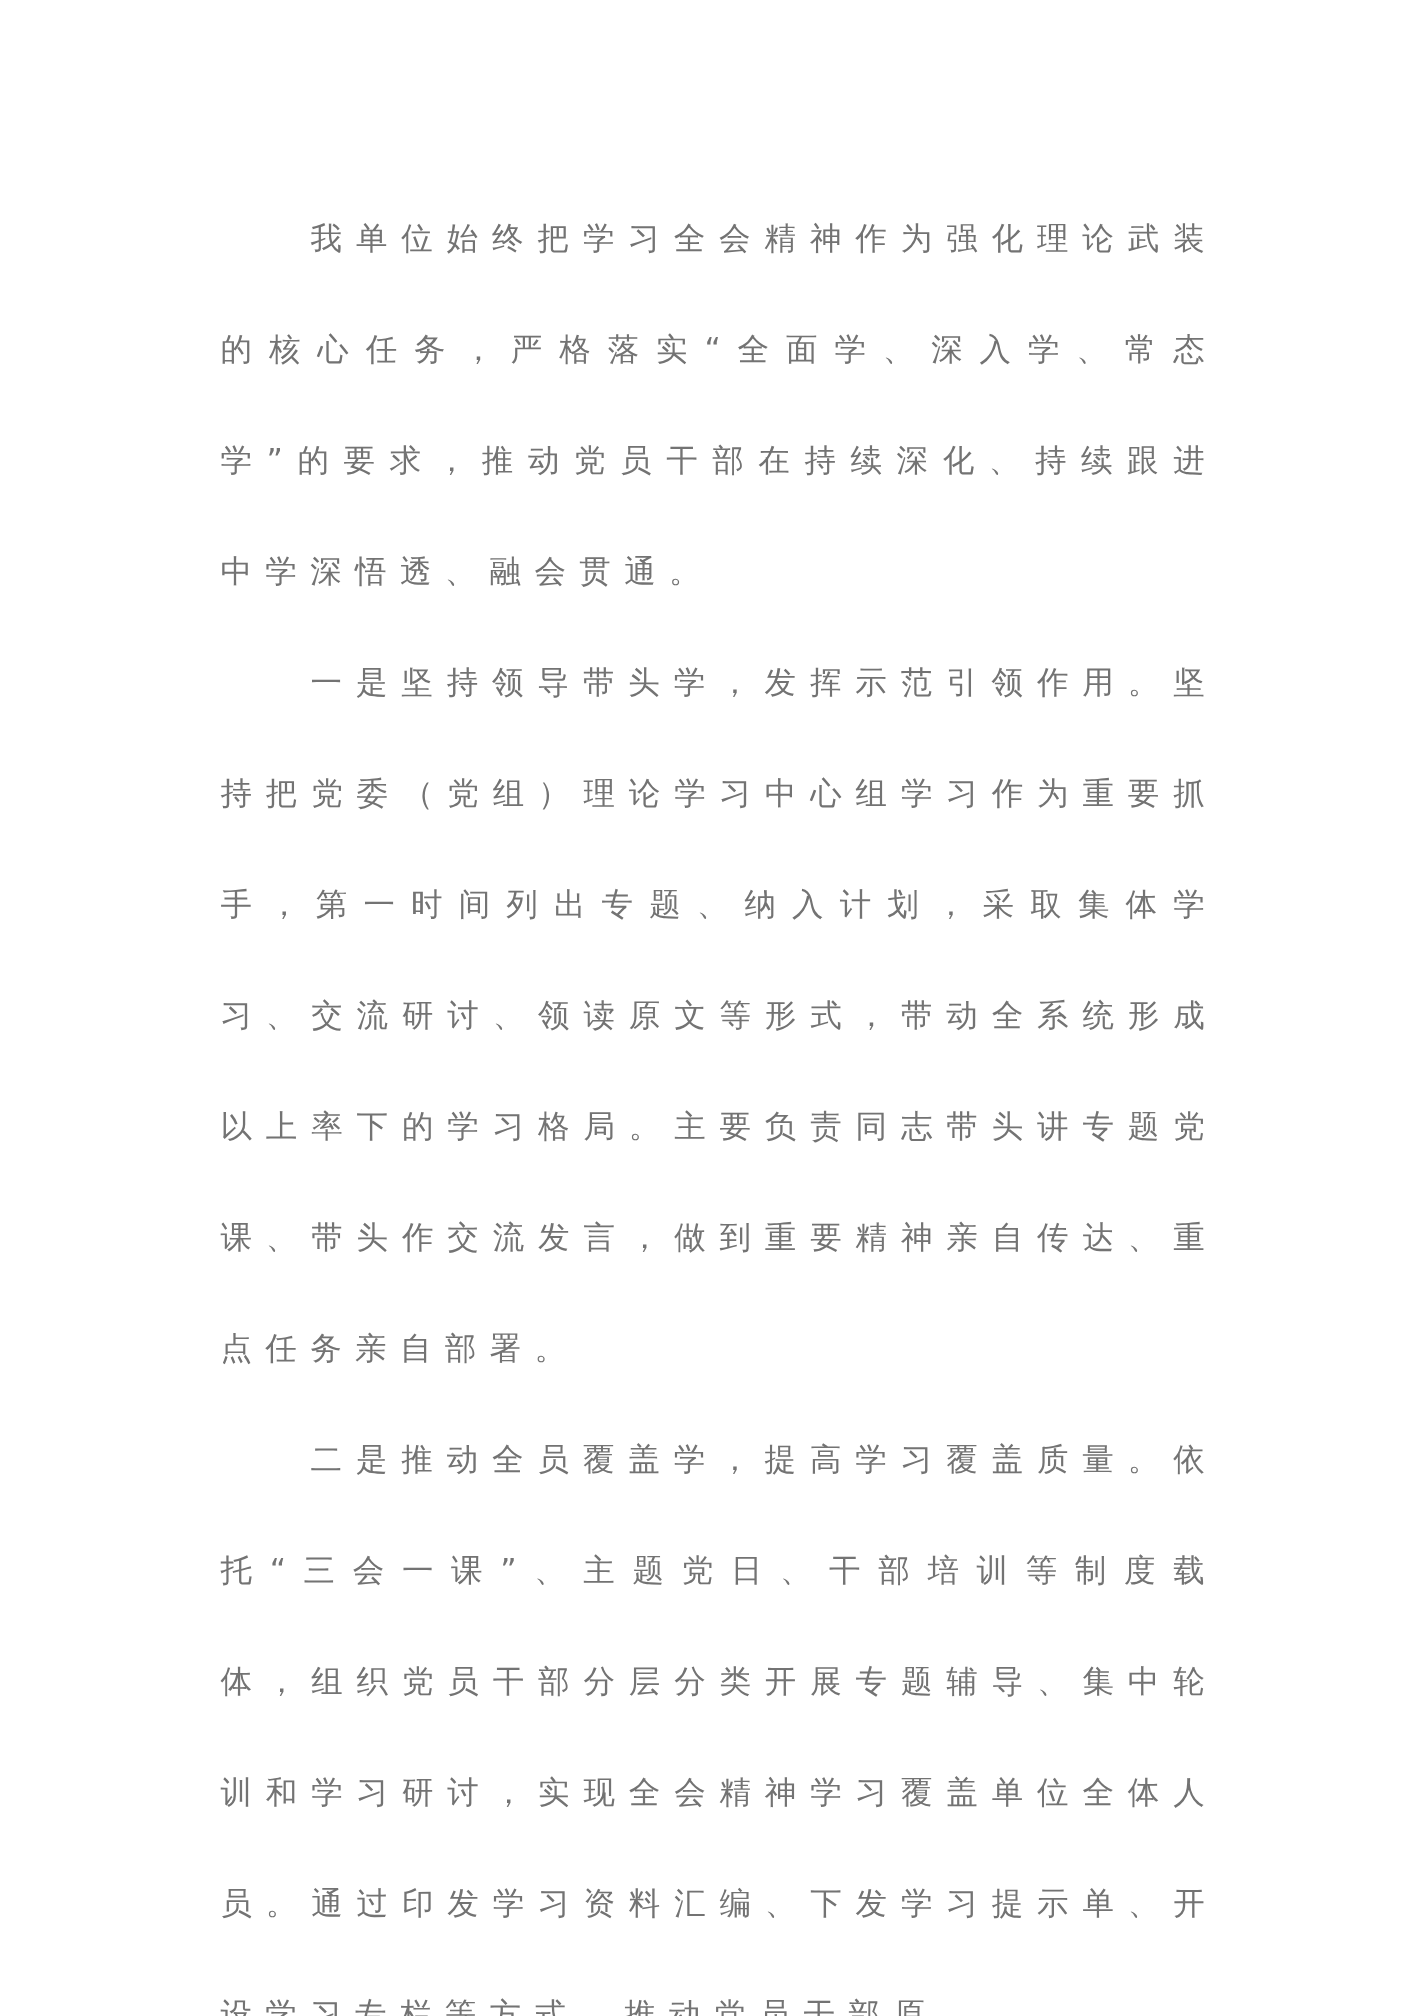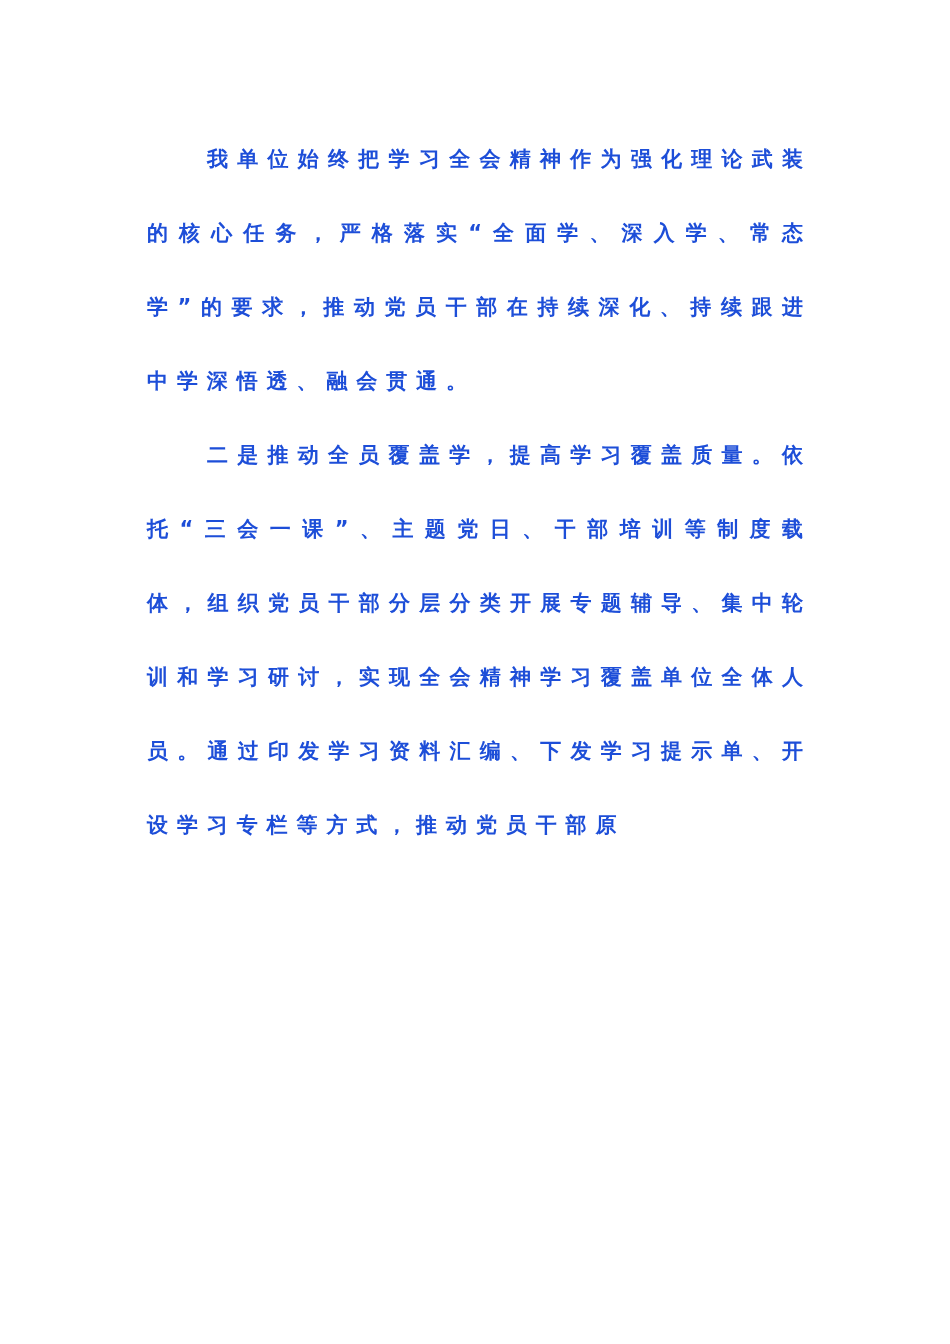--- a/index.html
+++ b/index.html
@@ -4,26 +4,27 @@
 <style>
   html, body { margin: 0; padding: 0; background: #ffffff; }
   body { width: 950px; height: 1344px; overflow: hidden; position: relative; }
   .page { position: absolute; left: 147px; top: 122px; width: 665px; }
   .para {
     margin: 0;
     font-family: "DejaVu Sans", "Liberation Sans", sans-serif;
     font-size: 21px;
     line-height: 74px;
     letter-spacing: 8.9px;
-    color: #1d4ed8;
+    color: #737373;
     text-indent: 60px;
     text-align: justify;
     word-break: break-all;
-    font-weight: 700;
+    font-weight: 400;
   }
 </style>
 </head>
 <body>
 
 <div class="page">
   <p class="para">我单位始终把学习全会精神作为强化理论武装的核心任务，严格落实“全面学、深入学、常态学”的要求，推动党员干部在持续深化、持续跟进中学深悟透、融会贯通。</p>
+  <p class="para">一是坚持领导带头学，发挥示范引领作用。坚持把党委（党组）理论学习中心组学习作为重要抓手，第一时间列出专题、纳入计划，采取集体学习、交流研讨、领读原文等形式，带动全系统形成以上率下的学习格局。主要负责同志带头讲专题党课、带头作交流发言，做到重要精神亲自传达、重点任务亲自部署。</p>
   <p class="para">二是推动全员覆盖学，提高学习覆盖质量。依托“三会一课”、主题党日、干部培训等制度载体，组织党员干部分层分类开展专题辅导、集中轮训和学习研讨，实现全会精神学习覆盖单位全体人员。通过印发学习资料汇编、下发学习提示单、开设学习专栏等方式，推动党员干部原</p>
 </div>
 
 </body></html>

